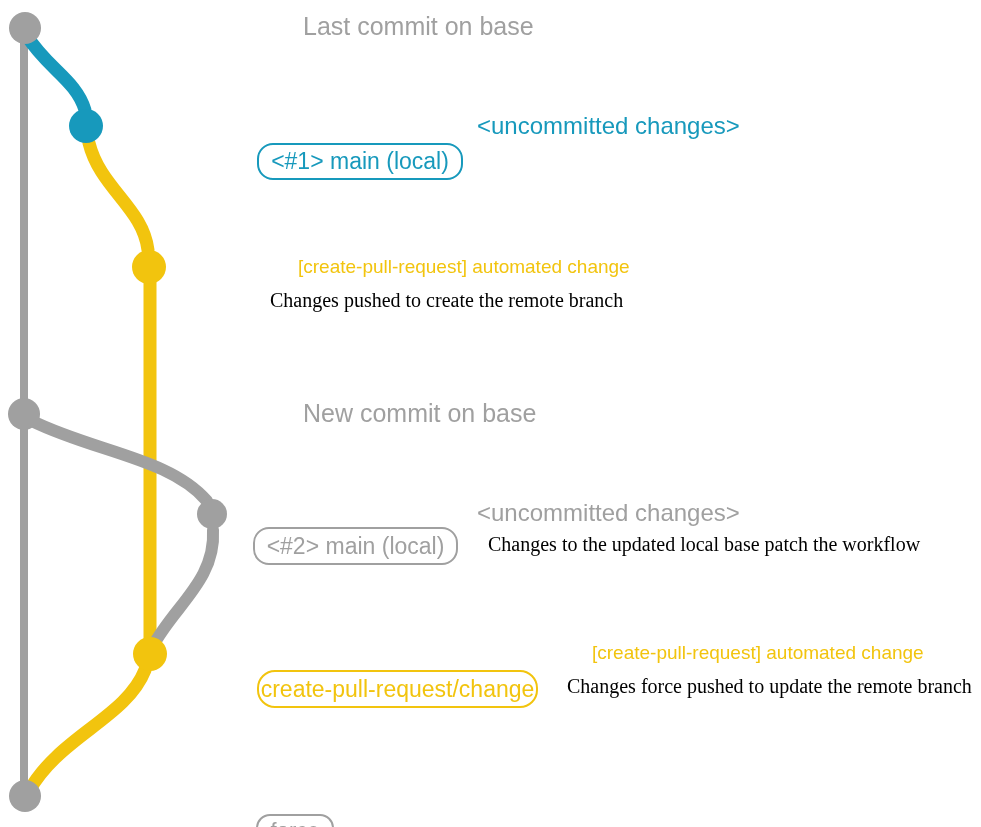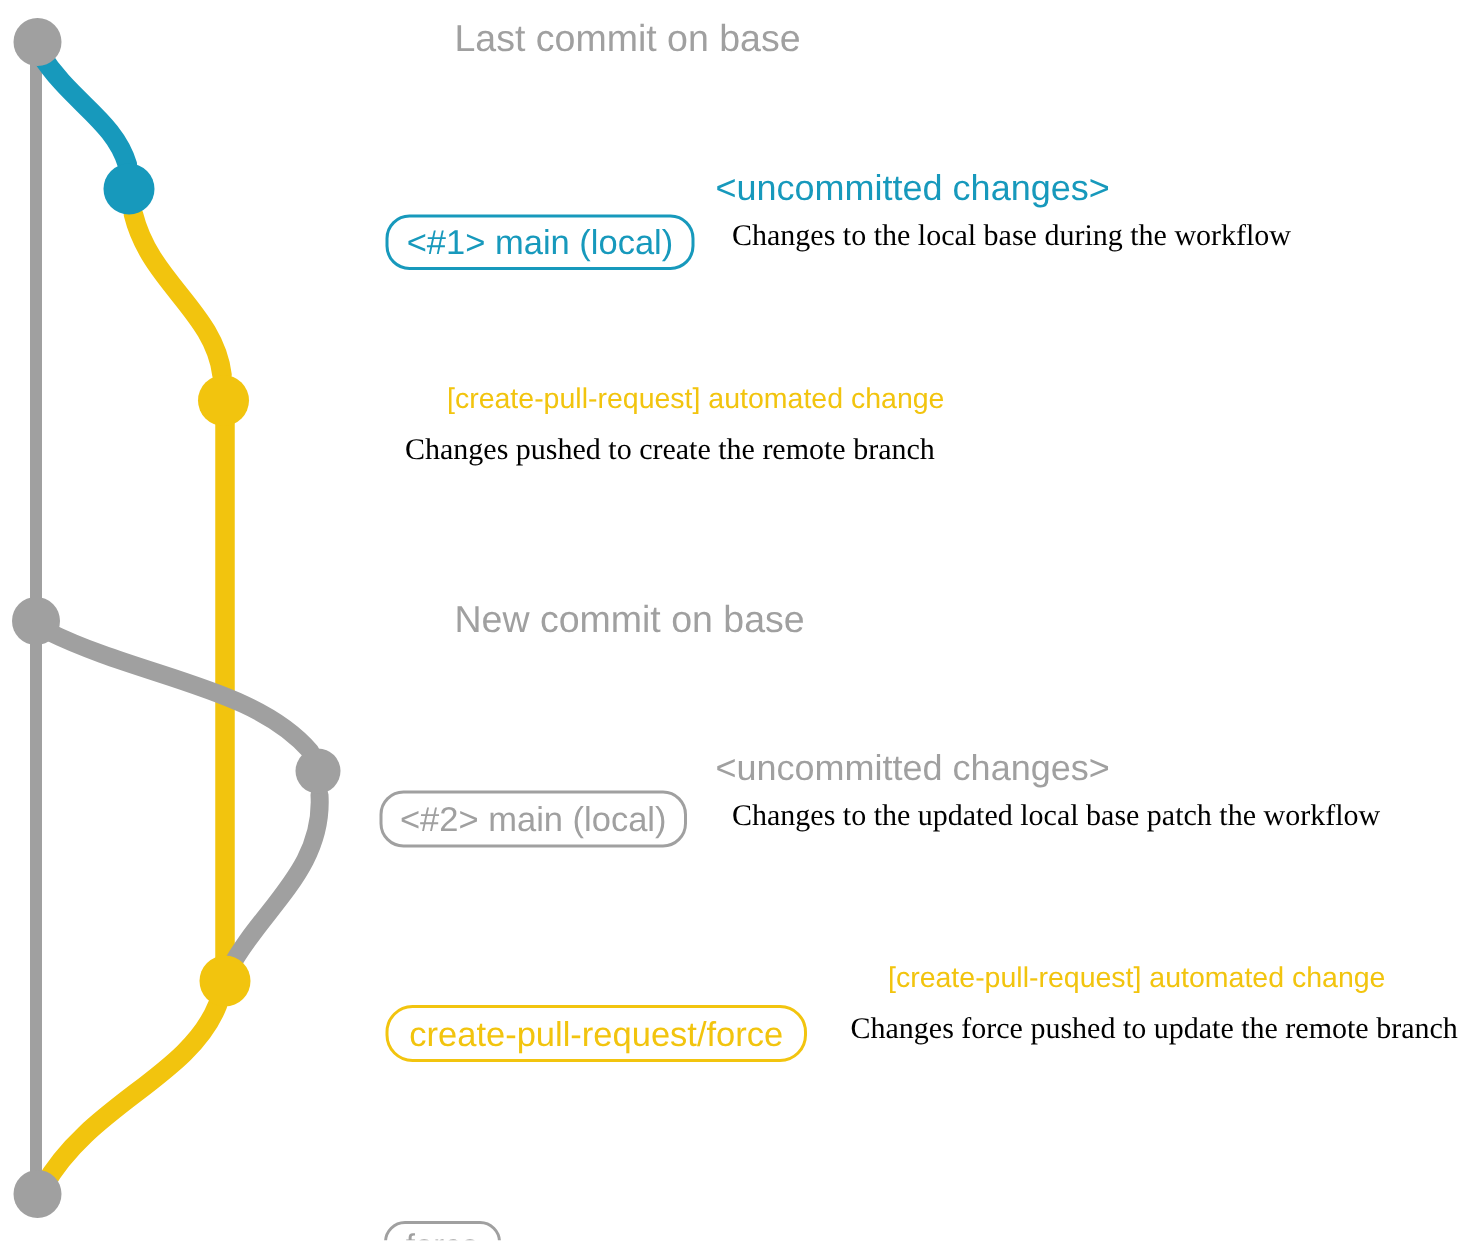--- a/index.html
+++ b/index.html
@@ -83,30 +83,29 @@
     <circle class="fill-gray" cx="24" cy="414" r="16"></circle>
     <circle class="fill-gray" cx="212" cy="514" r="15"></circle>
     <circle class="fill-yellow" cx="150" cy="654" r="17"></circle>
     <circle class="fill-gray" cx="25" cy="796" r="16"></circle>
   </svg>
 
   <div class="txt hdr" style="left:258px; top:12px;">Last commit on base</div>
 
   <div class="badge b-teal" style="left:257px; top:109px; width:206px; height:37px;">&lt;#1&gt; main (local)</div>
   <div class="txt t-teal" style="left:477px; top:112px;">&lt;uncommitted changes&gt;</div>
-  <div class="txt sub" style="left:488px; top:146px;">Changes to the local base during the workflow</div>
 
   <div class="txt t-yellow" style="left:257px; top:256px;">[create-pull-request] automated change</div>
   <div class="txt hdr" style="left:258px; top:399px;">New commit on base</div>
 
   <div class="txt sub" style="left:270px; top:289px;">Changes pushed to create the remote branch</div>
 
   <div class="badge b-gray" style="left:253px; top:493px; width:205px; height:38px;">&lt;#2&gt; main (local)</div>
   <div class="txt t-gray" style="left:477px; top:499px;">&lt;uncommitted changes&gt;</div>
   <div class="txt sub" style="left:488px; top:533px;">Changes to the updated local base patch the workflow</div>
 
-  <div class="badge b-yellow" style="left:257px; top:636px; width:281px; height:38px; border-radius:18px;">create-pull-request/force</div>
+  <div class="badge b-yellow" style="left:257px; top:636px; width:281px; height:38px; border-radius:18px;">create-pull-request/change</div>
   <div class="txt t-yellow" style="left:551px; top:642px;">[create-pull-request] automated change</div>
   <div class="txt sub" style="left:567px; top:675px;">Changes force pushed to update the remote branch</div>
 
   <div class="badge b-gray" style="left:256px; top:780px; width:78px; height:33px; border-radius:14px; font-size:22px;">force</div>
 
 </div>
 
 </body></html>

